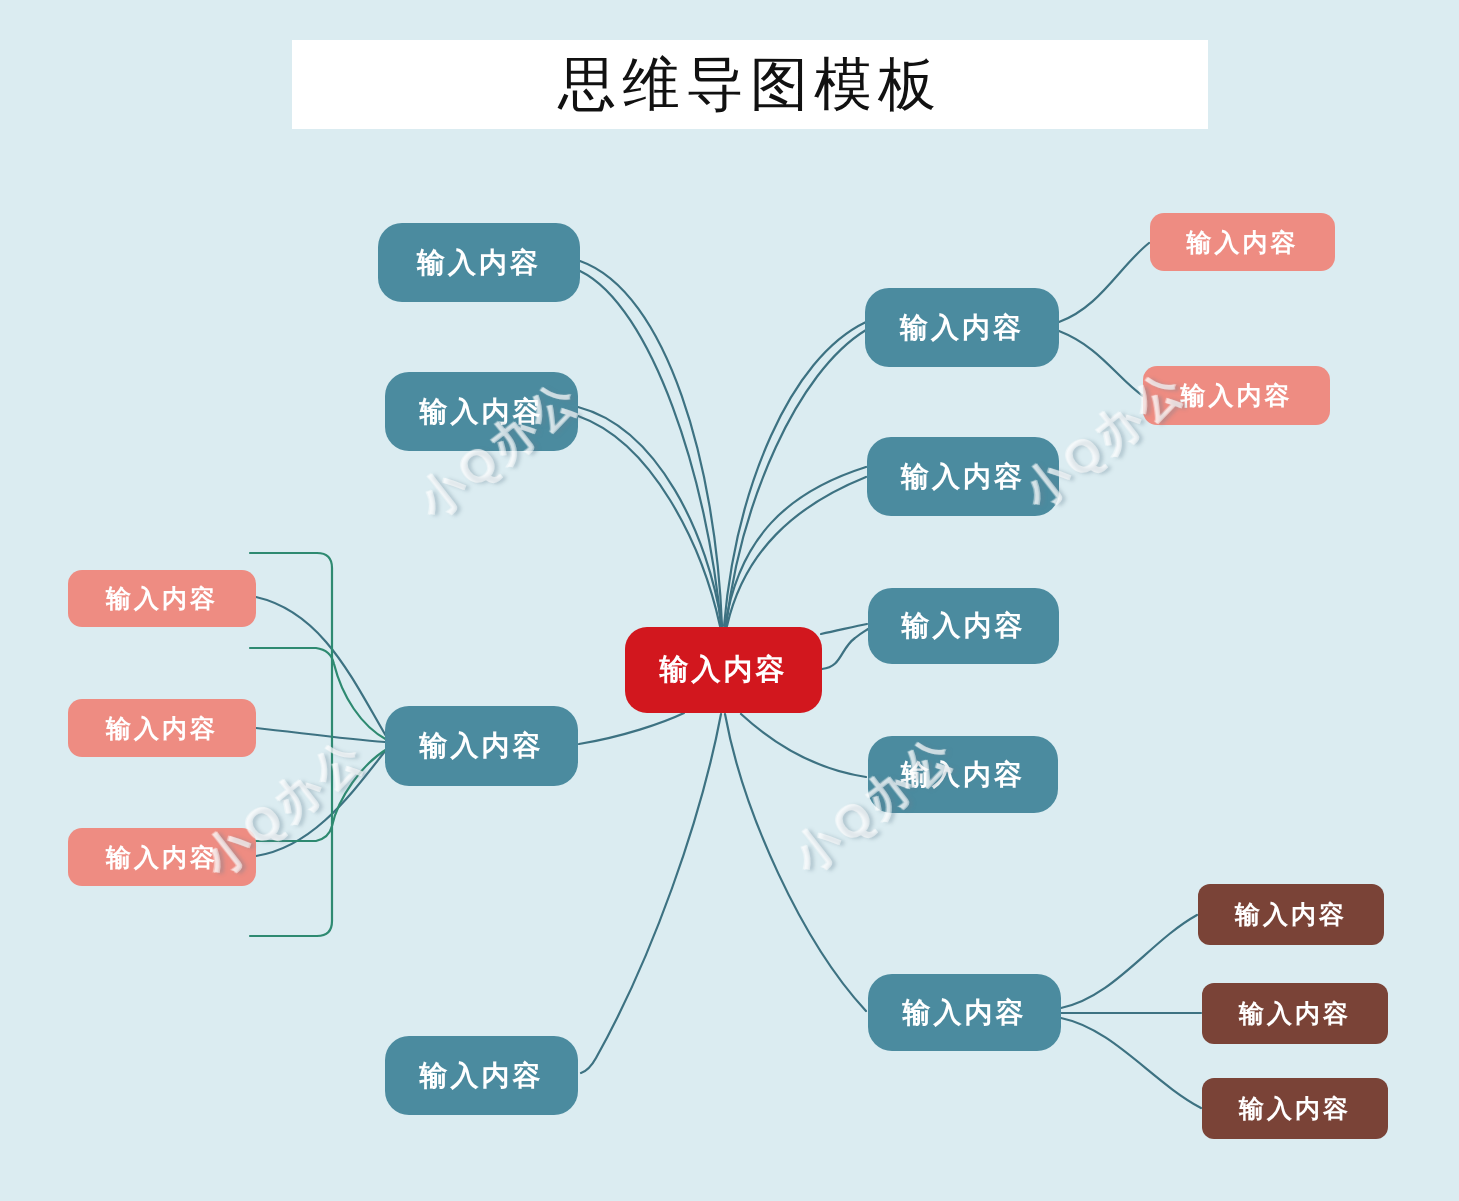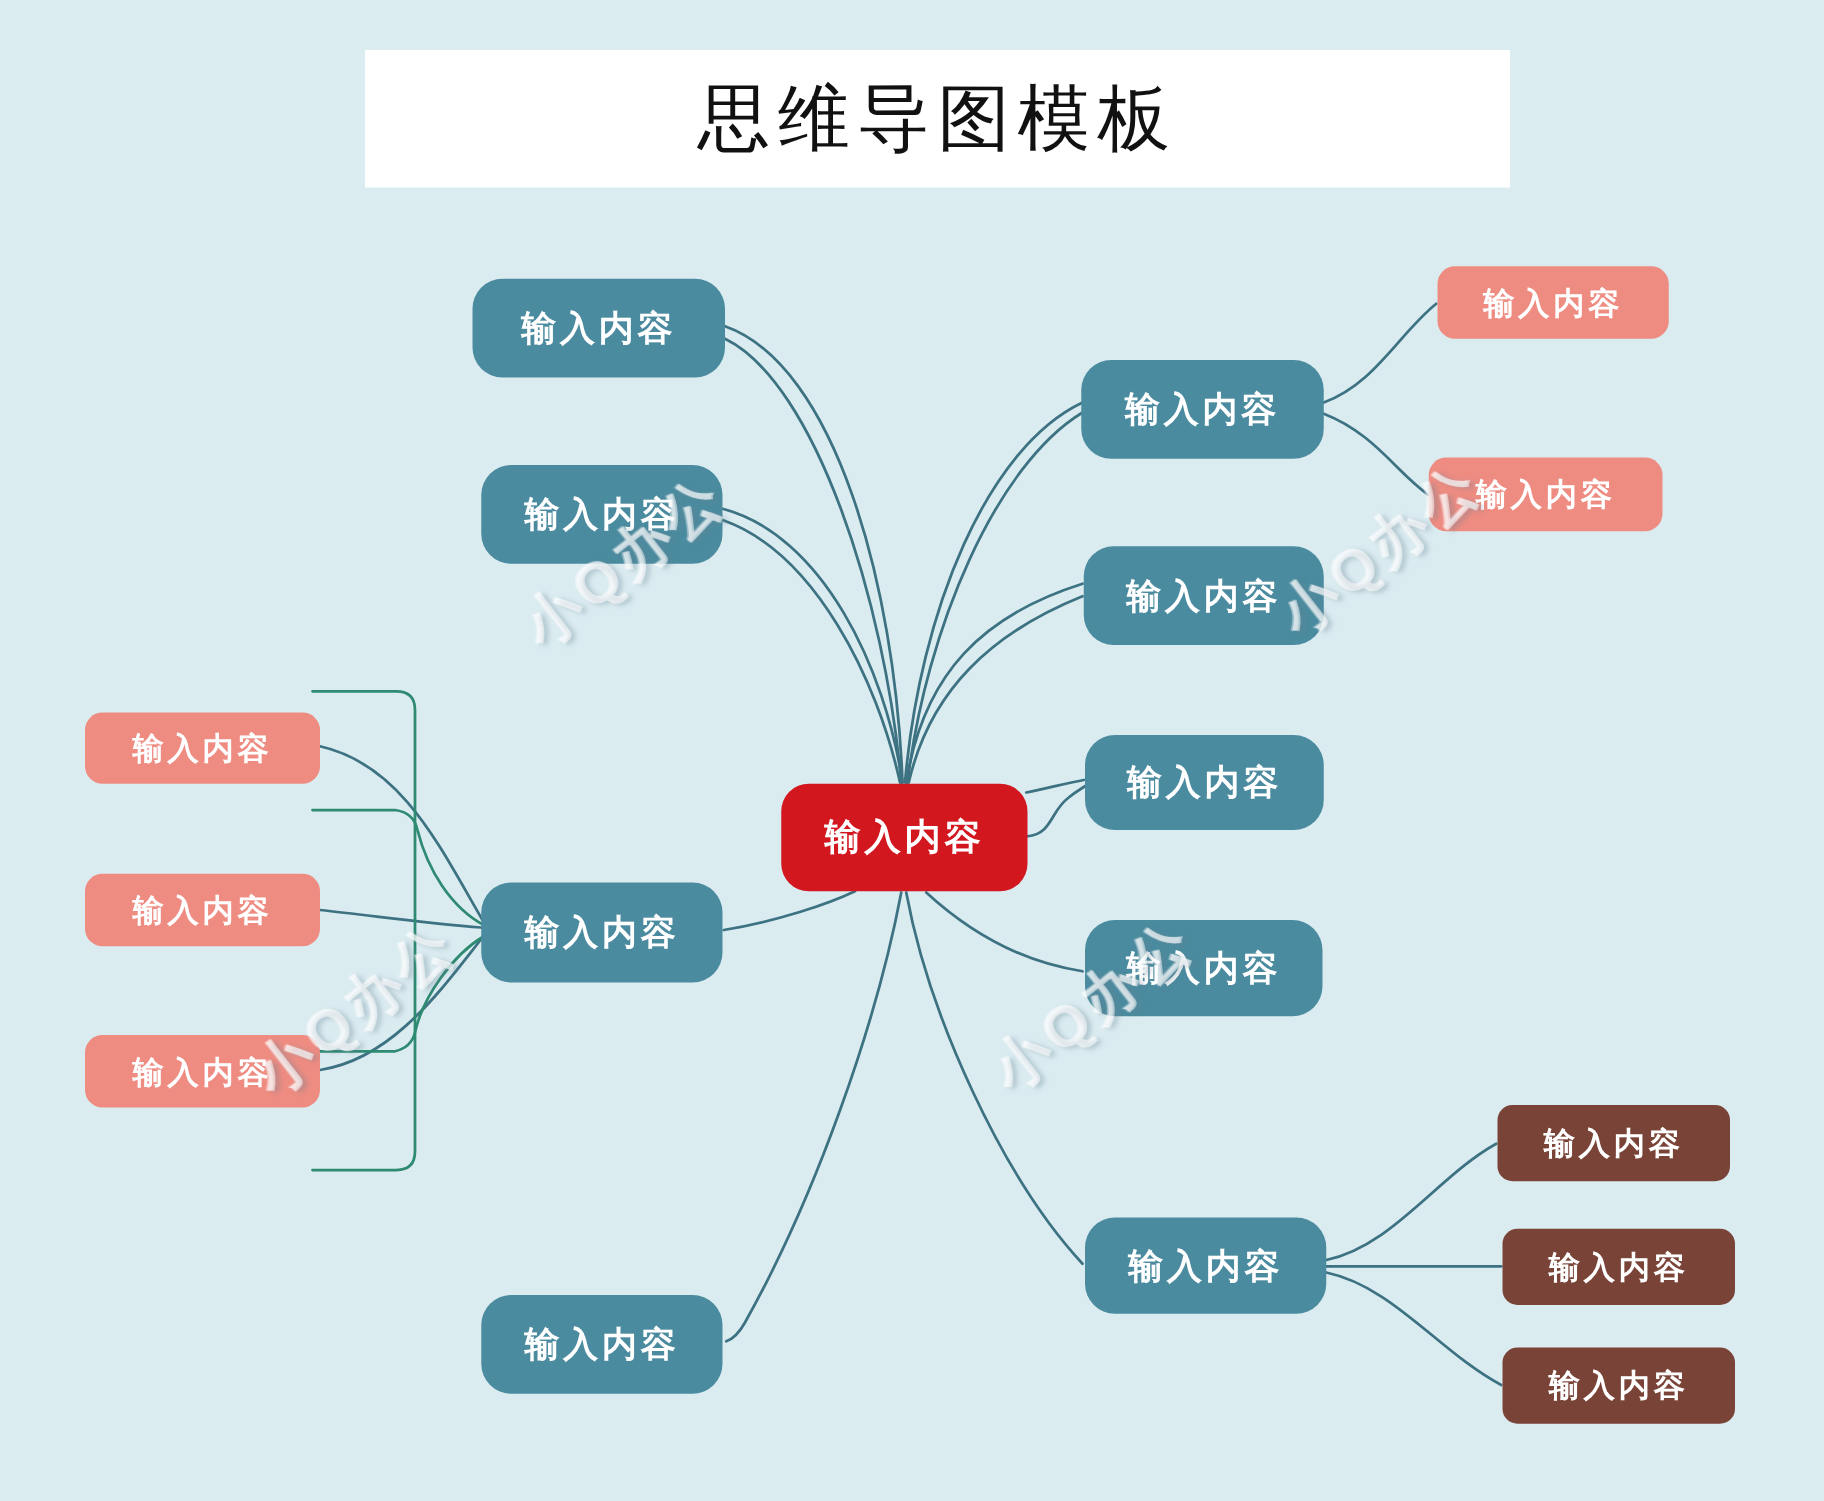--- a/index.html
+++ b/index.html
@@ -7,21 +7,21 @@
     --central:#d2171e; --branch:#4b8b9f; --pink:#ee8c82; --brown:#7a4337;
     --connector:#3d7282; --bracket:#2e8a71; --node-text:#ffffff;
   }
   html,body{margin:0;padding:0;}
   body{font-family:"Liberation Sans","DejaVu Sans",sans-serif;}
   .canvas{
     position:relative; width:1459px; height:1201px;
     background:var(--background); overflow:hidden;
   }
   .title-bar{
-    position:absolute; left:292px; top:40px; width:916px; height:110px;
+    position:absolute; left:292px; top:40px; width:916px; height:89px;
     background:var(--title-bg);
     display:flex; align-items:center; justify-content:center;
   }
   .title-text{
     font-family:"Liberation Serif","DejaVu Serif",serif;
     font-size:58px; color:var(--title-text); letter-spacing:6px;
     font-weight:500; white-space:nowrap;
   }
   svg.wires{position:absolute; left:0; top:0; width:1459px; height:1201px;}
   .curve{fill:none; stroke:var(--connector); stroke-width:2.2; stroke-linecap:round;}

